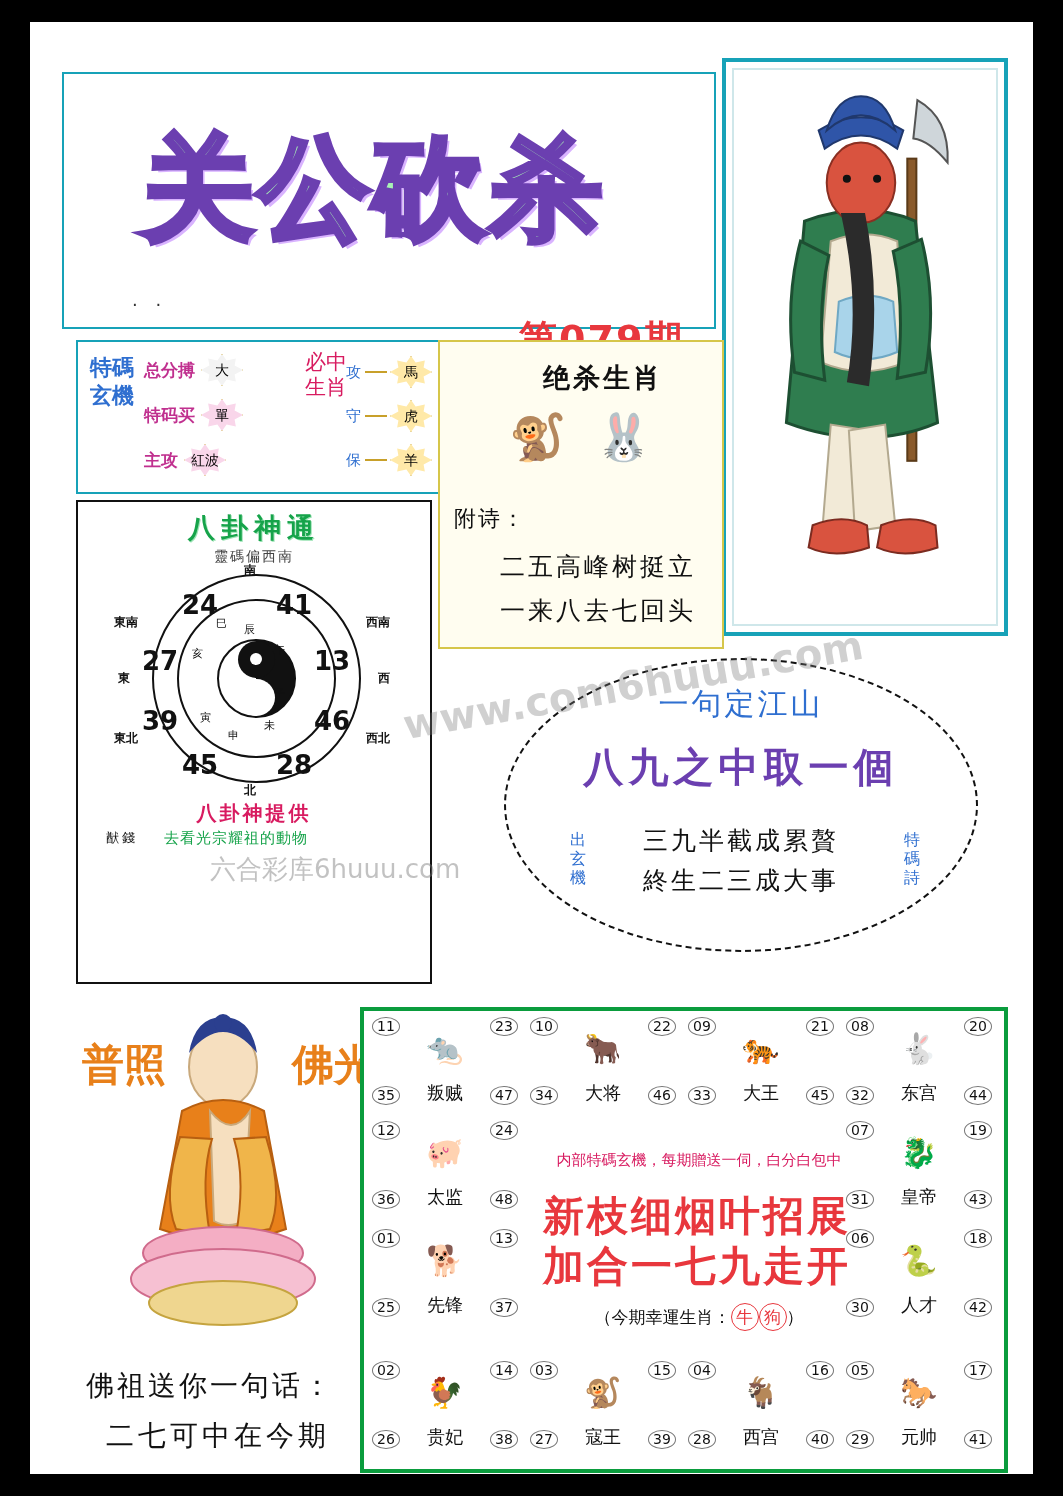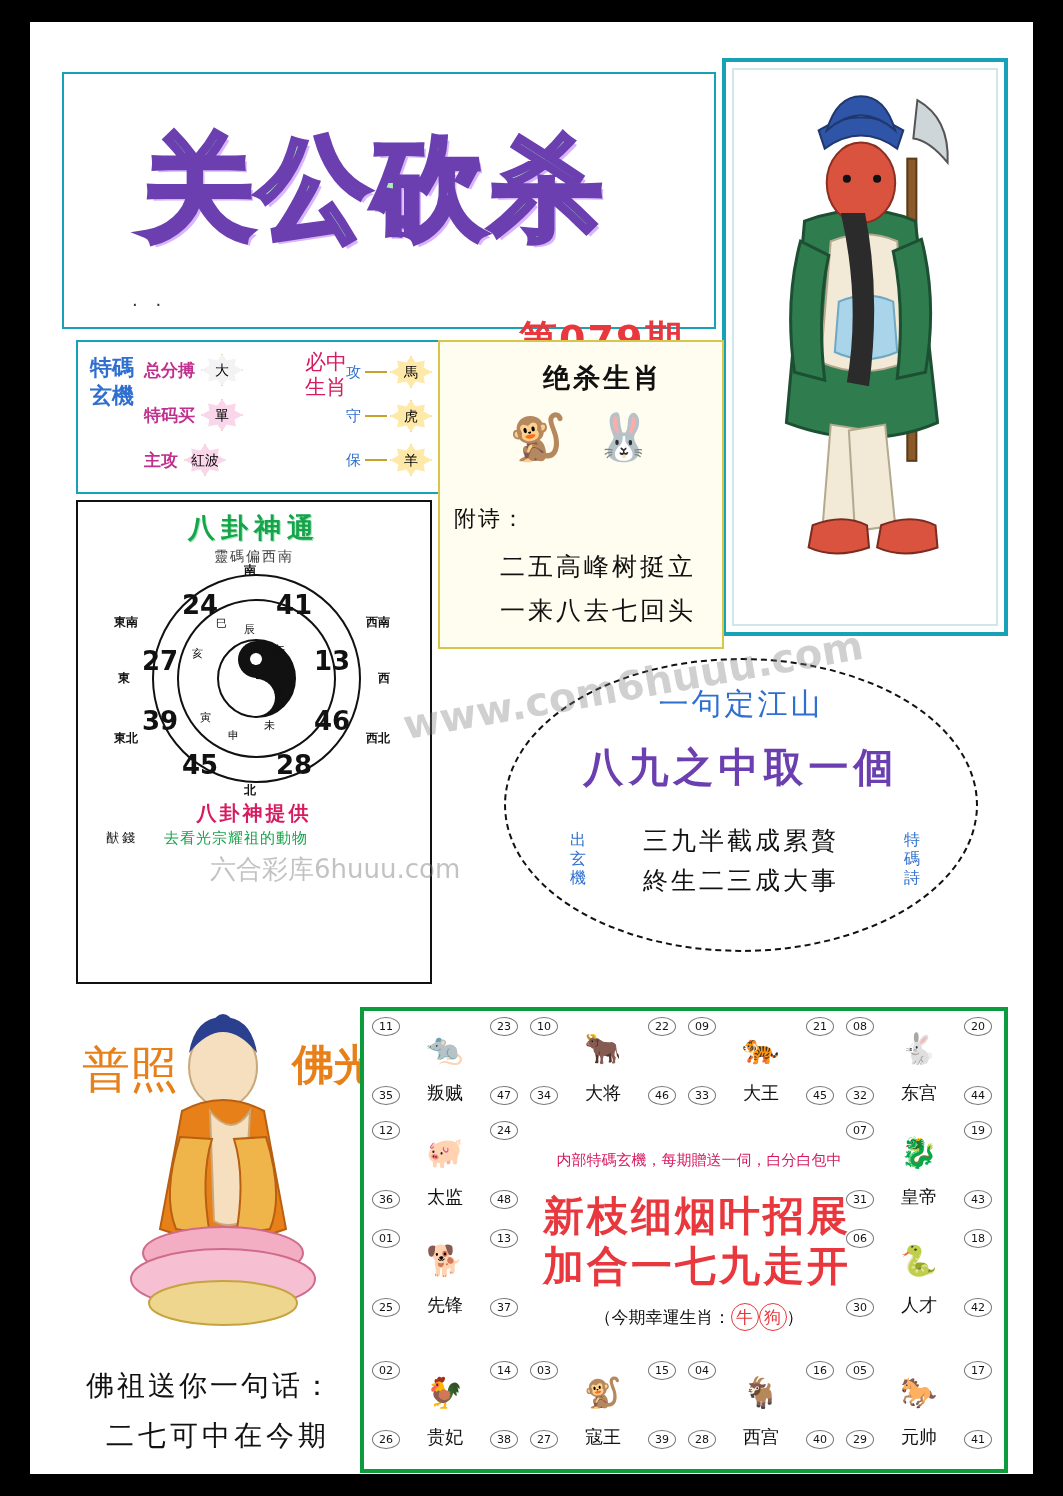--- a/index.html
+++ b/index.html
@@ -68,29 +68,29 @@
   .ov-t{position:absolute;left:0;right:0;top:24px;text-align:center;font-size:30px;font-weight:normal;color:#2f6fd0;letter-spacing:3px;}
   .ov-m{position:absolute;left:0;right:0;top:80px;text-align:center;font-size:40px;font-weight:bold;color:#6b3fb0;letter-spacing:5px;}
   .ov-ll{position:absolute;left:62px;top:170px;font-size:16px;color:#2f6fd0;line-height:1.2;width:20px;text-align:center;}
   .ov-rr{position:absolute;right:54px;top:170px;font-size:16px;color:#2f6fd0;line-height:1.2;width:20px;text-align:center;}
   .ov-c1{position:absolute;left:0;right:0;top:164px;text-align:center;font-size:25px;color:#111;letter-spacing:3px;}
   .ov-c2{position:absolute;left:0;right:0;top:204px;text-align:center;font-size:25px;color:#111;letter-spacing:3px;}
   
   .wm{position:absolute;left:370px;top:640px;font-size:40px;color:rgba(120,120,120,.35);transform:rotate(-10deg);font-weight:bold;}
   .wm2{position:absolute;left:180px;top:830px;font-size:26px;color:rgba(120,120,120,.45);}
   
-  .pu{position:absolute;left:52px;top:1010px;font-size:48px;font-weight:normal;color:#e8801a;line-height:1.55;}
+  .pu{position:absolute;left:52px;top:1010px;font-size:42px;font-weight:bold;color:#e8801a;line-height:1.55;}
   .fo{position:absolute;left:262px;top:1010px;font-size:42px;font-weight:bold;color:#e8801a;line-height:1.55;}
   .buddha{position:absolute;left:88px;top:985px;width:210px;height:340px;}
   .bud-txt1{position:absolute;left:56px;top:1345px;font-size:28px;color:#111;letter-spacing:3px;}
   .bud-txt2{position:absolute;left:76px;top:1395px;font-size:28px;color:#111;letter-spacing:4px;}
   
   .ztable{position:absolute;left:330px;top:985px;width:640px;height:458px;border:4px solid #0a9c3d;background:#fff;}
   .cell{position:absolute;width:150px;height:88px;}
-  .cell .tl,.cell .tr,.cell .bl,.cell .br{position:absolute;font-size:11px;color:#111;
+  .cell .tl,.cell .tr,.cell .bl,.cell .br{position:absolute;font-size:14px;color:#111;
      border:1px solid #777;border-radius:50%;width:26px;height:17px;line-height:17px;text-align:center;background:#fff;}
   .cell .tl{left:2px;top:0;}
   .cell .tr{right:2px;top:0;}
   .cell .bl{left:2px;bottom:0;}
   .cell .br{right:2px;bottom:0;}
   .cell .ico{position:absolute;left:0;right:0;top:14px;text-align:center;font-size:30px;}
   .cell .nm{position:absolute;left:0;right:0;bottom:0;text-align:center;font-size:18px;color:#111;}
   .zmid-note{position:absolute;left:150px;top:140px;width:370px;text-align:center;font-size:15px;color:#d81b60;}
   .zmid1{position:absolute;left:128px;top:178px;width:410px;text-align:center;font-size:41px;font-weight:bold;color:#e8373d;letter-spacing:3px;}
   .zmid2{position:absolute;left:128px;top:228px;width:410px;text-align:center;font-size:41px;font-weight:bold;color:#e8373d;letter-spacing:3px;}

